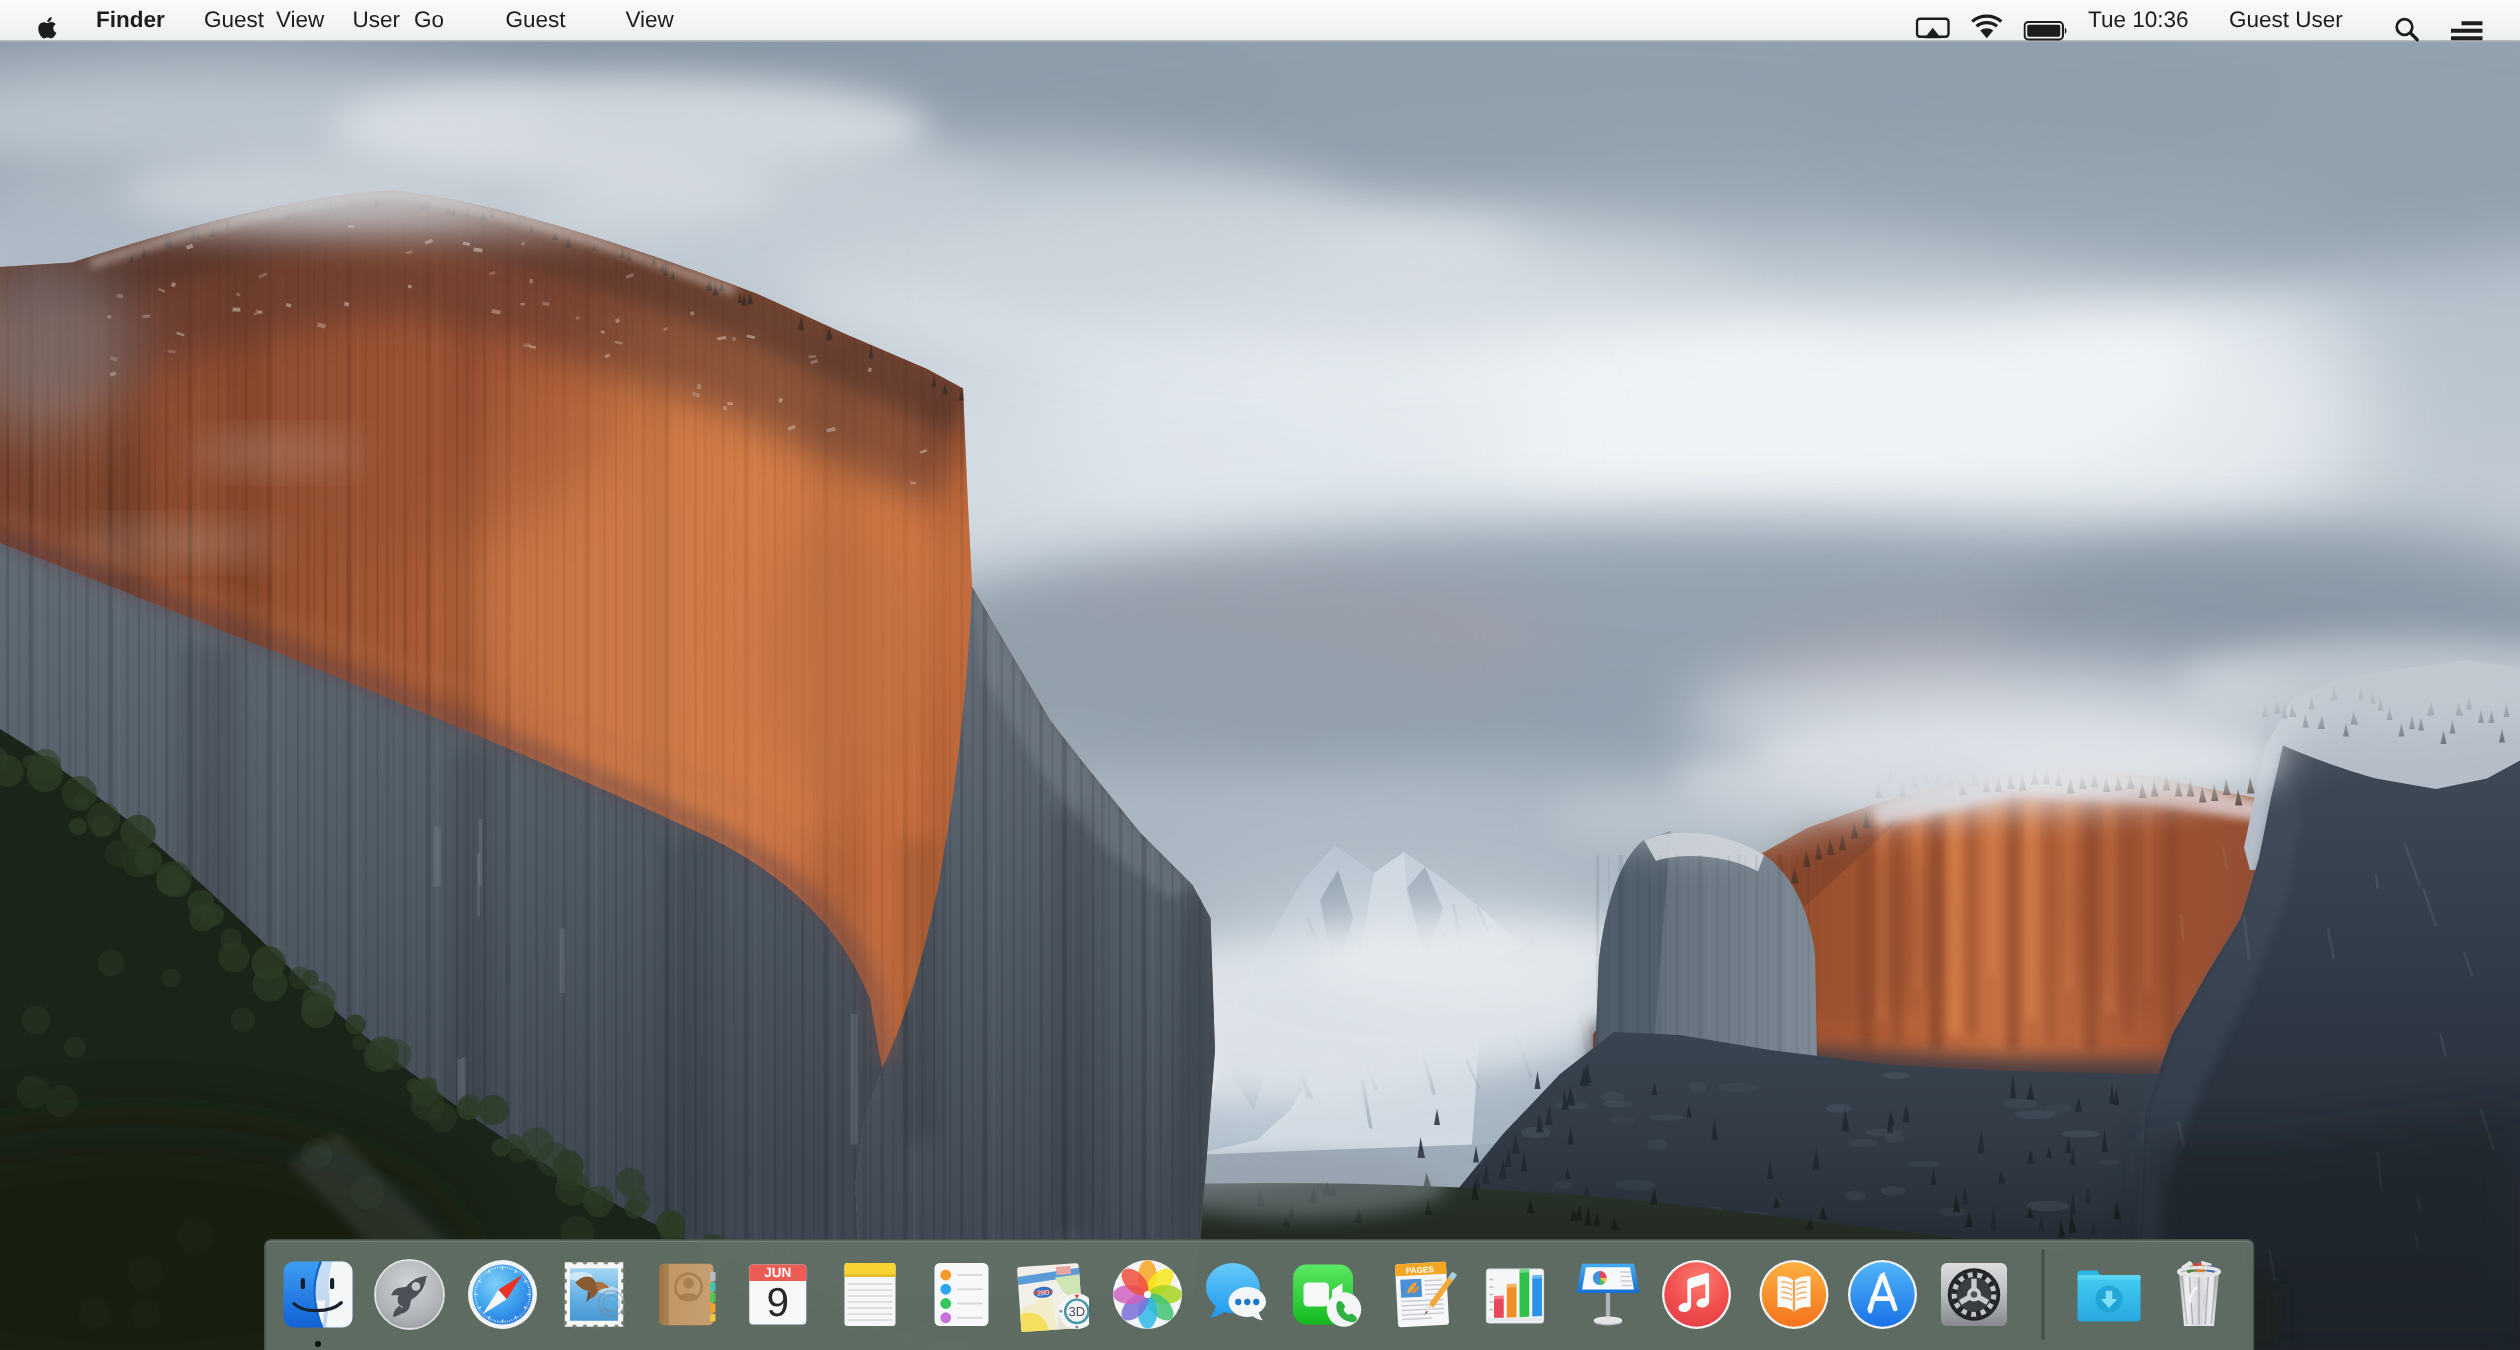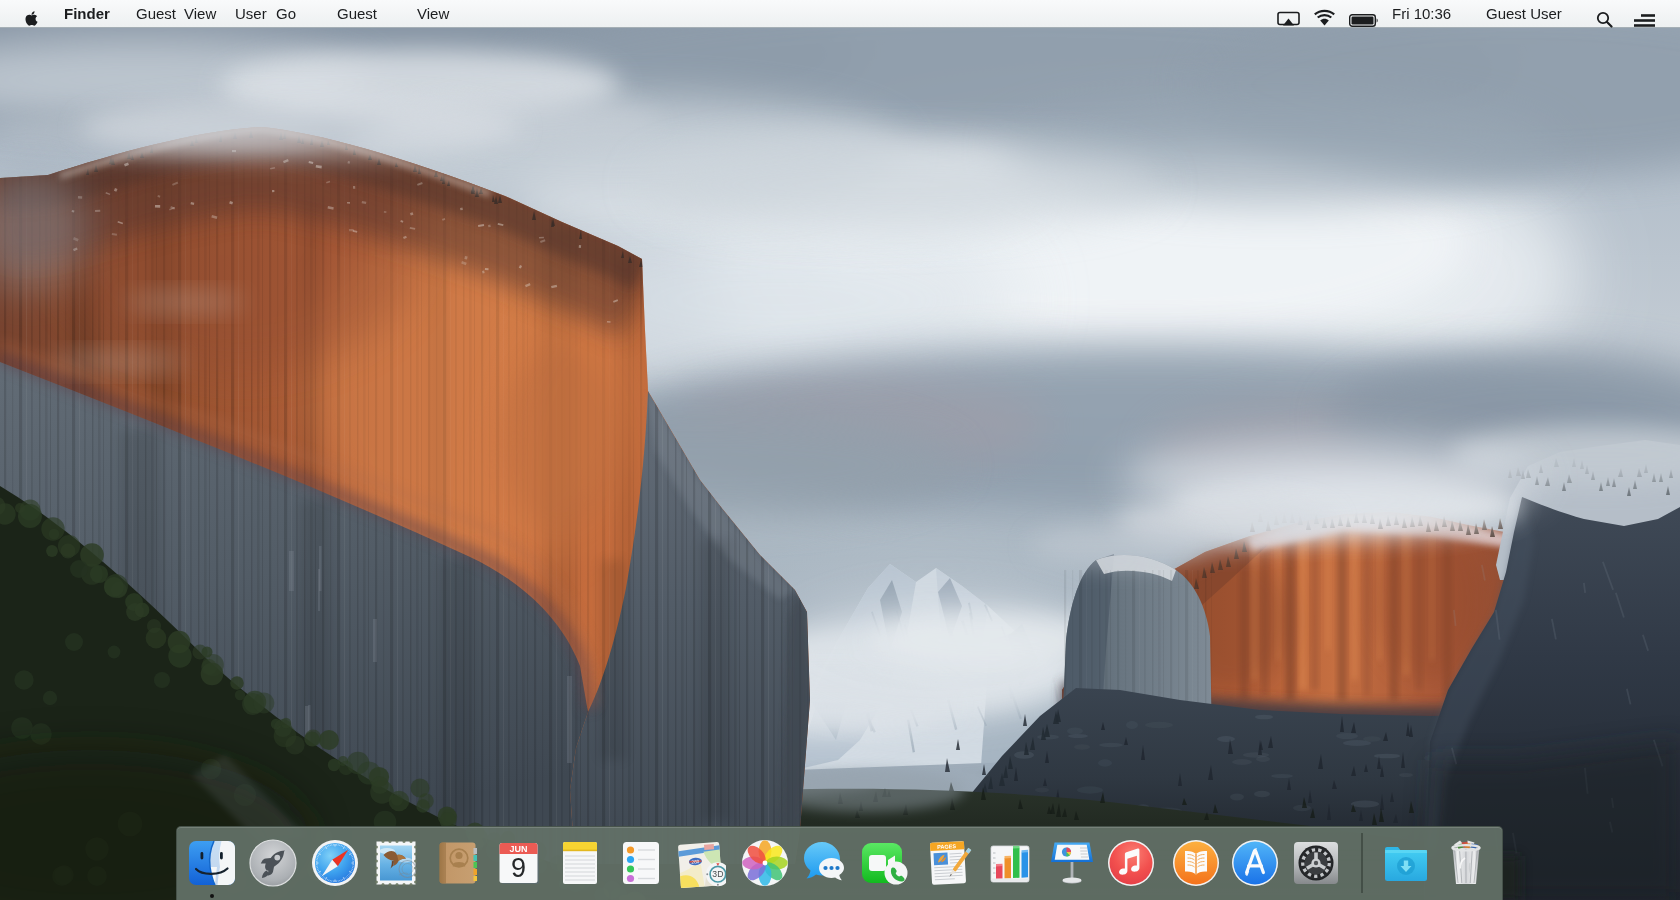--- a/index.html
+++ b/index.html
@@ -695,21 +695,21 @@
  <svg class="mi" style="left:1313px;top:5px" width="23" height="17" viewBox="0 0 23 17">
   <path d="M11.5,15.5 L7.2,10.4 C9.7,8.3 13.3,8.3 15.8,10.4 Z" fill="#1b1d1f"></path>
   <path d="M4.7,7.5 C8.6,4.2 14.4,4.2 18.3,7.5" stroke="#1b1d1f" stroke-width="2.2" fill="none"></path>
   <path d="M1.8,4.3 C7.3,-0.4 15.7,-0.4 21.2,4.3" stroke="#1b1d1f" stroke-width="2.2" fill="none"></path>
  </svg>
  <svg class="mi" style="left:1349px;top:7px" width="30" height="13" viewBox="0 0 30 13">
   <rect x="0.7" y="0.7" width="25.6" height="11.6" rx="2.5" fill="none" stroke="#1b1d1f" stroke-width="1.4"></rect>
   <rect x="2.5" y="2.5" width="22" height="8" rx="1.2" fill="#1b1d1f"></rect>
   <path d="M27.6,4.5 L27.6,8.5 C29,8.2 29,4.8 27.6,4.5 Z" fill="#1b1d1f"></path>
  </svg>
- <span class="mi" style="left:1392px">Fri 10:36</span>
+ <span class="mi" style="left:1392px">Tue 10:36</span>
  <span class="mi" style="left:1486px;font-weight:normal">Guest User</span>
  <svg class="mi" style="left:1596px;top:6px" width="17" height="17" viewBox="0 0 17 17">
   <circle cx="7" cy="7" r="5.2" fill="none" stroke="#1b1d1f" stroke-width="1.8"></circle>
   <line x1="11" y1="11" x2="15.5" y2="15.5" stroke="#1b1d1f" stroke-width="2.2" stroke-linecap="round"></line>
  </svg>
  <svg class="mi" style="left:1633px;top:7px" width="23" height="14" viewBox="0 0 23 14">
   <line x1="8" y1="2" x2="22" y2="2" stroke="#1b1d1f" stroke-width="2.6"></line>
   <line x1="1" y1="7" x2="22" y2="7" stroke="#1b1d1f" stroke-width="2.6"></line>
   <line x1="1" y1="12" x2="22" y2="12" stroke="#1b1d1f" stroke-width="2.6"></line>
  </svg>

